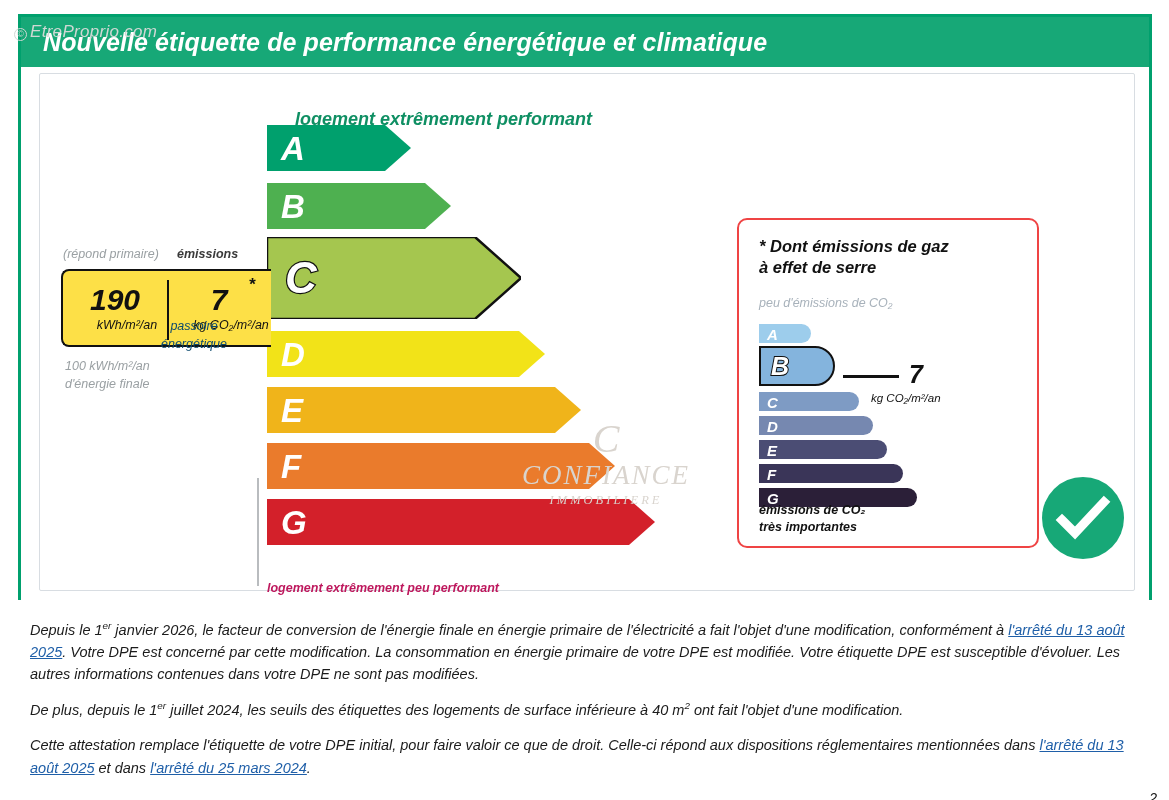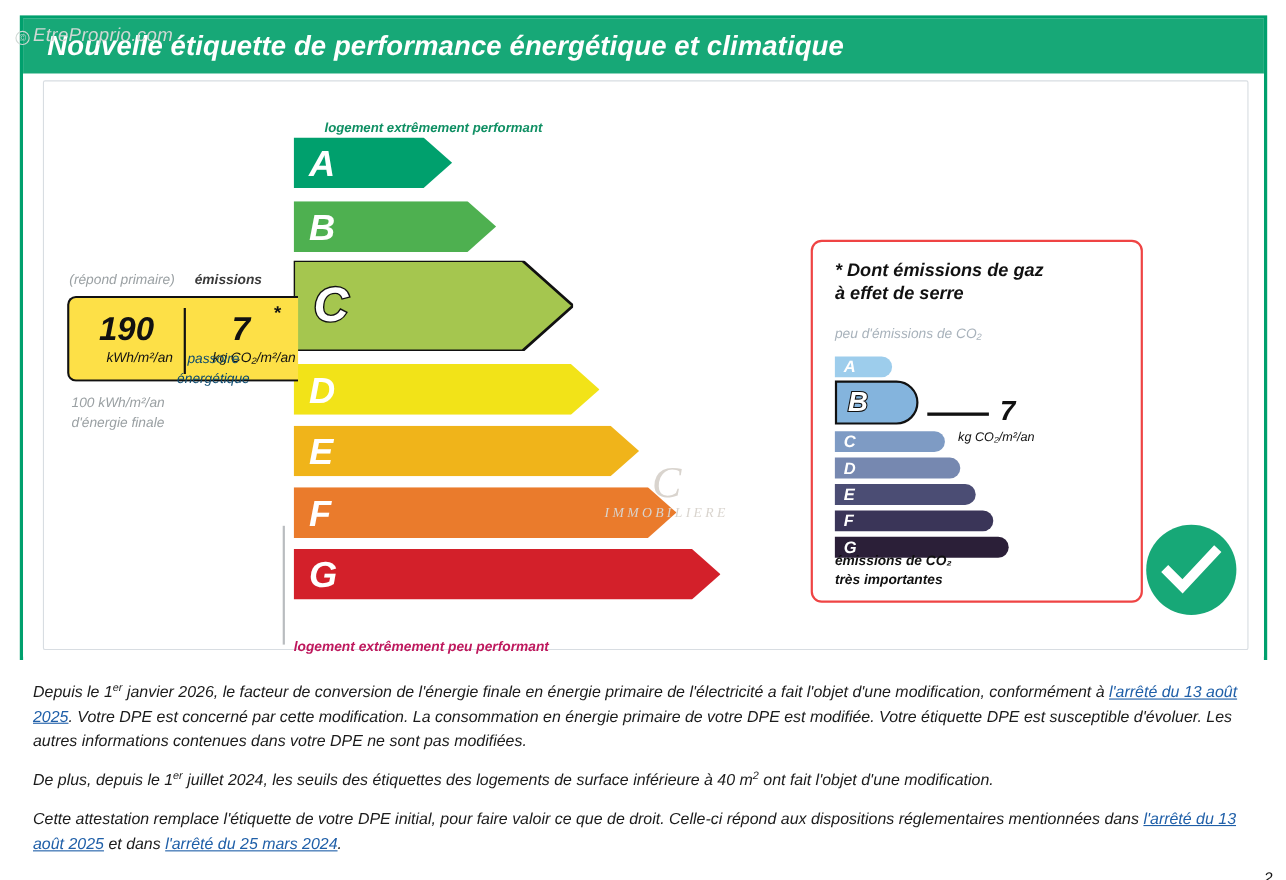--- a/index.html
+++ b/index.html
@@ -37,21 +37,21 @@
     font-size:17px; color:#cfd8d4; font-family:"Liberation Sans", sans-serif;
     letter-spacing:.3px; white-space:nowrap; pointer-events:none;
   }
   .wm-top .c{ display:inline-block; border:1px solid #cfd8d4; border-radius:50%;
      width:13px;height:13px; line-height:11px; text-align:center; font-size:9px; margin-right:3px;}
 
   
   .ladder{ position:absolute; left:232px; top:58px; width:420px; height:440px; }
   .hdr-top{
     position:absolute; left:14px; top:-16px;
-    font-size:12px; font-weight:bold; color:#0f8f63; white-space:nowrap;padding-left:28px;
+    font-size:18px; font-weight:bold; color:#0f8f63; white-space:nowrap;padding-left:28px;
   }
   .hdr-bottom{
     position:absolute; left:14px; top:456px;
     font-size:12.5px; font-weight:bold; color:#be185d; white-space:nowrap;
   }
   .band{ position:absolute; left:14px; height:46px; }
   .band .shape{ position:absolute; left:0; top:0; height:100%; width:100%; }
   .band .letter{
     position:absolute; left:14px; top:0; height:100%;
     display:flex; align-items:center;
@@ -252,20 +252,21 @@
           </div>
         <div class="ges-lead" style="left:104px; top:155px; width:56px;"></div>
         <div class="ges-num" style="left:170px; top:142px;">7</div>
         <div class="ges-num-unit" style="left:132px; top:172px;">kg CO₂/m²/an</div>
         <div class="ges-foot">émissions de CO₂
 très importantes</div>
       </div>
 
       <div class="wm-center">
         <div class="wm-mark">C</div>
+        <div class="wm-n1">CONFIANCE</div>
         <div class="wm-n2">IMMOBILIERE</div>
       </div>
 
     </div>
   </div>
 
   <div class="check-badge">
     <svg width="82" height="82" viewBox="0 0 82 82">
       <path d="M20 43 L33 56 L62 25" stroke="#ffffff" stroke-width="9" fill="none" stroke-linecap="square" stroke-linejoin="miter"></path>
     </svg>

